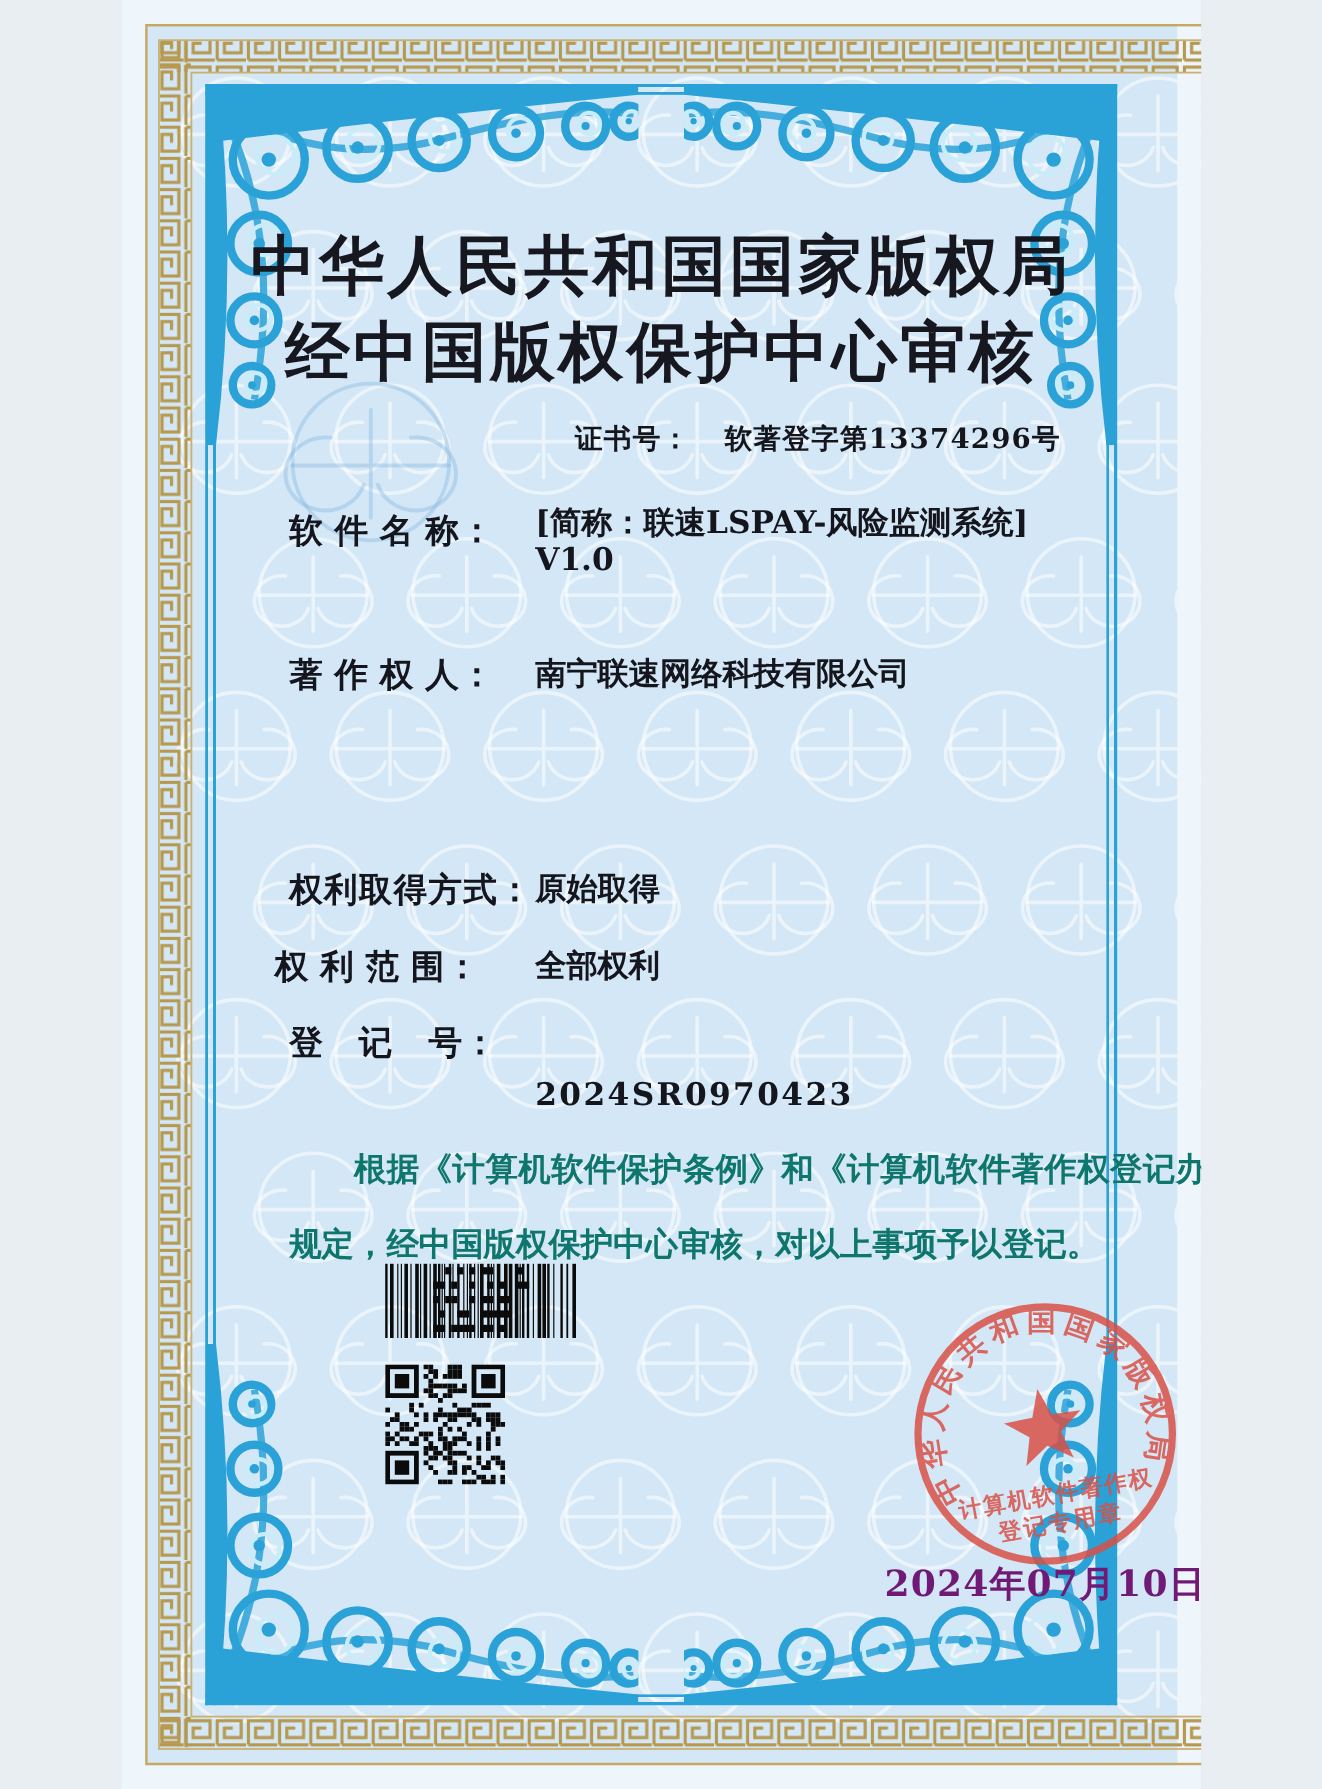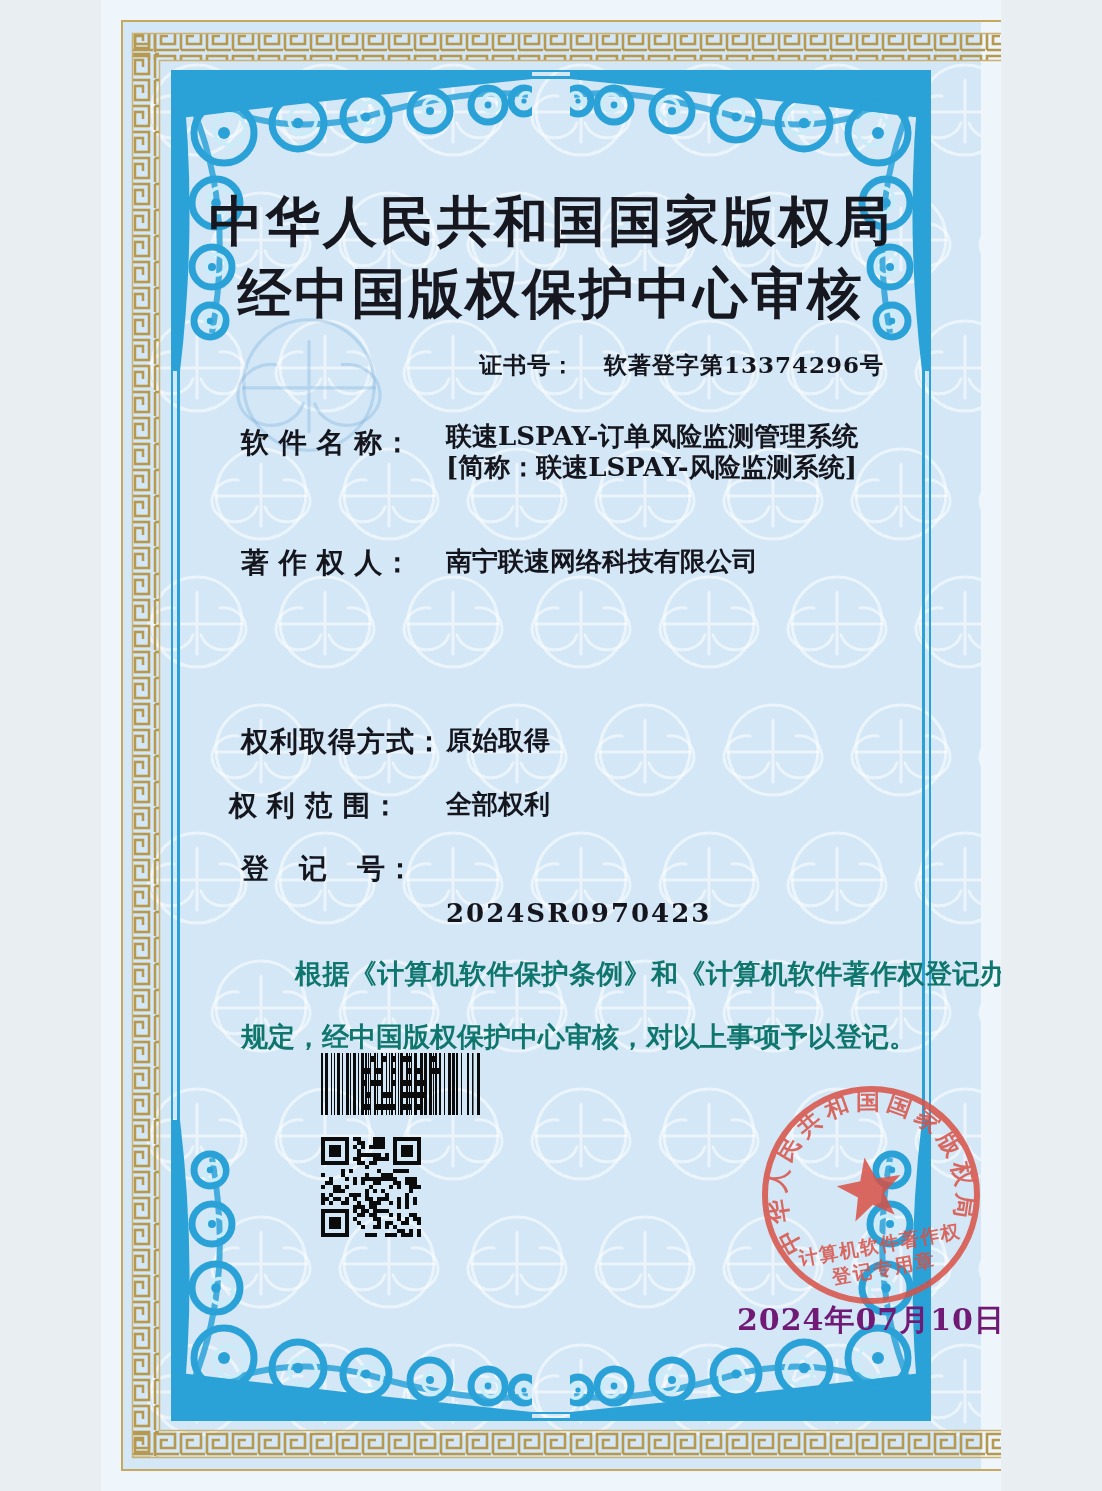--- a/index.html
+++ b/index.html
@@ -311,22 +311,22 @@
   <div class="t title" style="top:258px">经中国版权保护中心审核</div>
 
   <div class="t certno">
     <span>证书号：</span>
     <span style="display:inline-block;width:14px"></span>
     <span class="val" style="font-size:23px">软著登字第13374296号</span>
   </div>
 
   <div class="t lbl" style="left:140px;top:424px">软 件 名 称：</div>
   <div class="val-multi">
-    <div>联速LSPAY-订单风险监测管理系统</div>
     <div>[简称：联速LSPAY-风险监测系统]</div>
+    <div>V1.0</div>
   </div>
 
   <div class="t lbl" style="left:140px;top:544px">著 作 权 人：</div>
   <div class="t val" style="left:345px;top:544px">南宁联速网络科技有限公司</div>
 
   <div class="t lbl" style="left:140px;top:723px">权利取得方式：</div>
   <div class="t val" style="left:345px;top:723px">原始取得</div>
 
   <div class="t lbl" style="left:128px;top:787px">权 利 范 围：</div>
   <div class="t val" style="left:345px;top:787px">全部权利</div>

